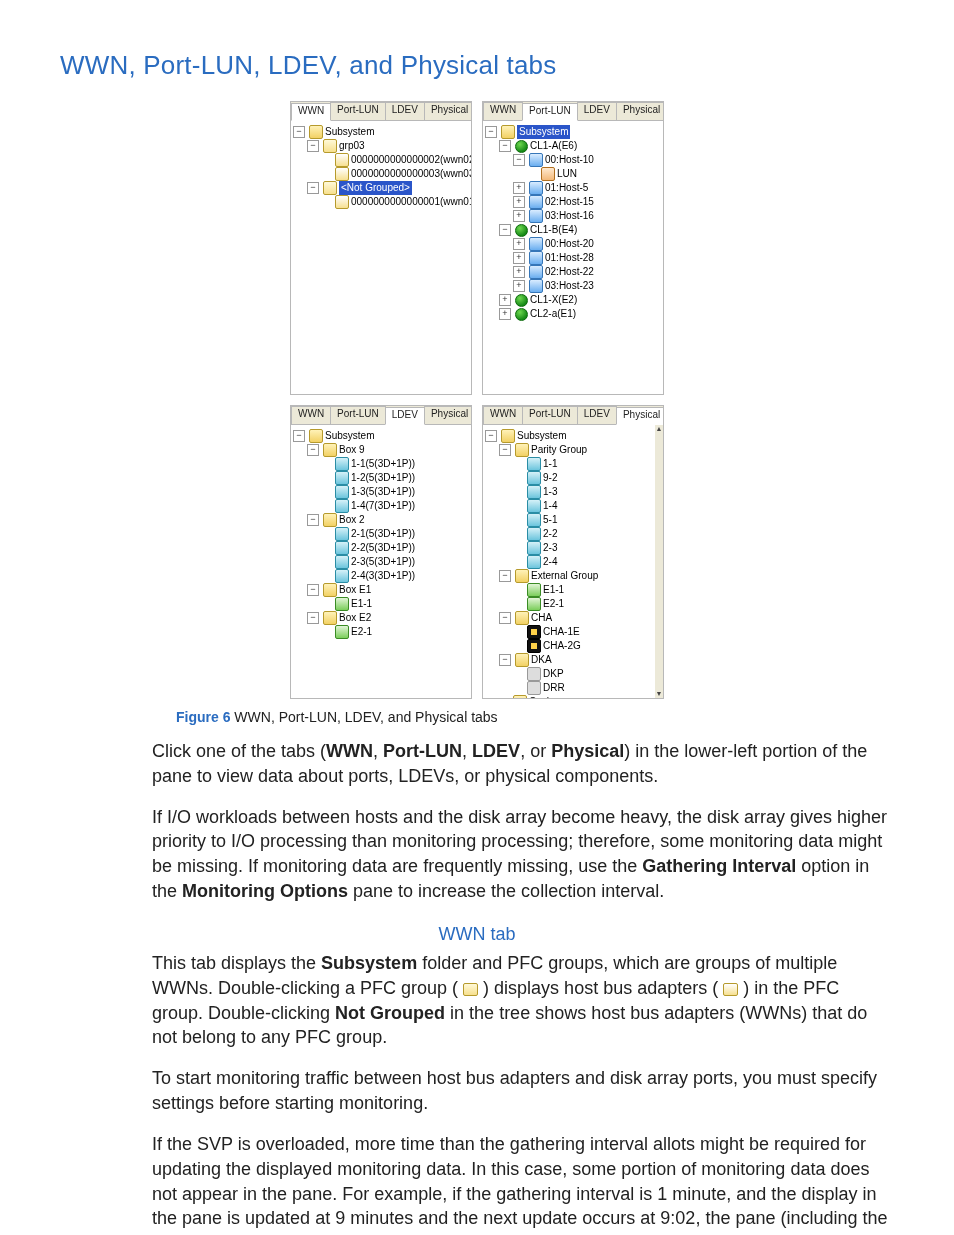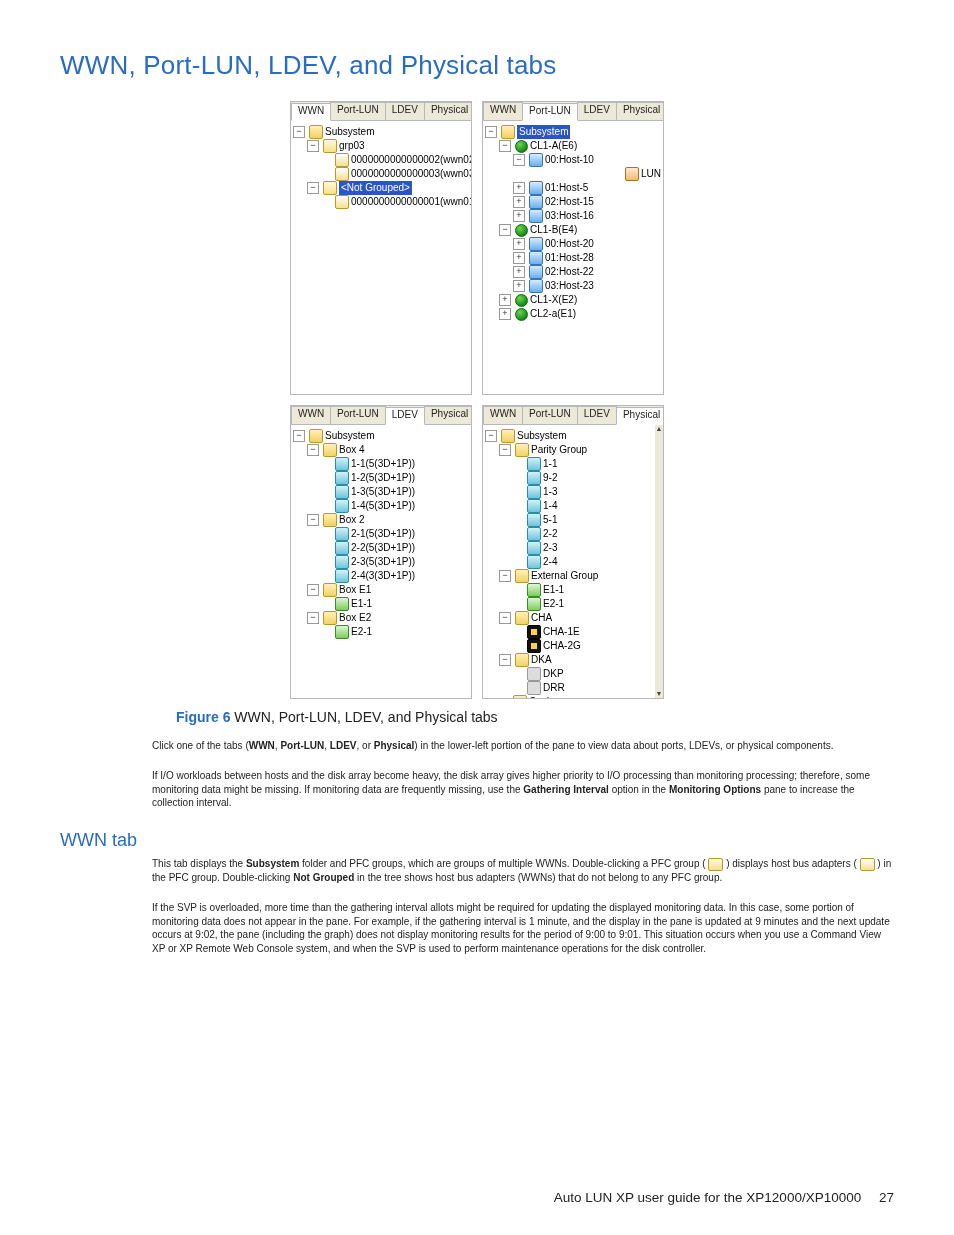--- a/index.html
+++ b/index.html
@@ -24,20 +24,21 @@
     font-size: 26px;
     margin: 0 0 20px 0;
     letter-spacing: 0.2px;
   }
   h2 {
     font-family: Arial, Helvetica, sans-serif;
     font-weight: 400;
     color: #2a6cc0;
     font-size: 18px;
     margin: 20px 0 6px 0;
+    text-align: center;
   }
   .fig-row {
     display: flex;
     gap: 10px;
     justify-content: center;
     margin-bottom: 10px;
   }
   .pane {
     width: 182px;
     height: 294px;
@@ -163,21 +164,21 @@
     background: #ddd;
     border: 1px solid #999;
   }
   .sel {
     background: #2a55c9;
     color: #fff;
     padding: 0 2px;
   }
   .indent-1 { padding-left: 14px; }
   .indent-2 { padding-left: 28px; }
-  .indent-3 { padding-left: 42px; justify-content: flex-end; }
+  .indent-3 { padding-left: 42px; }
   .scroll-stub {
     position: absolute;
     right: 0;
     top: 18px;
     bottom: 0;
     width: 8px;
     background: #ece9d8;
   }
   .scroll-stub .up, .scroll-stub .down {
     height: 9px;
@@ -190,21 +191,21 @@
     margin: 6px 0 14px 92px;
     font-size: 14px;
     padding-left: 24px;
   }
   .caption .fig-label {
     color: #2a6cc0;
     font-weight: 700;
   }
   .body-text {
     margin: 0 0 16px 92px;
-    font-size: 10px;
+    font-size: 18px;
     line-height: 1.38;
     color: #222;
   }
   .body-text b {
     font-weight: 700;
   }
   .inline-icon {
     display: inline-block;
     width: 13px;
     height: 11px;
@@ -365,41 +366,41 @@
       </div>
       <div class="tree">
         <div class="node">
             <span class="hit">−</span>
             <span class="ico ico-folder"></span> 
             <span>Subsystem</span>
           </div>
         <div class="node indent-1">
             <span class="hit">−</span>
             <span class="ico ico-folder"></span> 
-            <span>Box 4</span>
+            <span>Box 9</span>
           </div>
         <div class="node indent-2">
             <span class="spacer"></span>
             <span class="ico ico-ldev"></span> 
             <span>1-1(5(3D+1P))</span>
           </div>
         <div class="node indent-2">
             <span class="spacer"></span>
             <span class="ico ico-ldev"></span> 
             <span>1-2(5(3D+1P))</span>
           </div>
         <div class="node indent-2">
             <span class="spacer"></span>
             <span class="ico ico-ldev"></span> 
             <span>1-3(5(3D+1P))</span>
           </div>
         <div class="node indent-2">
             <span class="spacer"></span>
             <span class="ico ico-ldev"></span> 
-            <span>1-4(5(3D+1P))</span>
+            <span>1-4(7(3D+1P))</span>
           </div>
         <div class="node indent-1">
             <span class="hit">−</span>
             <span class="ico ico-folder"></span> 
             <span>Box 2</span>
           </div>
         <div class="node indent-2">
             <span class="spacer"></span>
             <span class="ico ico-ldev"></span> 
             <span>2-1(5(3D+1P))</span>
@@ -574,20 +575,21 @@
   <p class="body-text">
     <span>If I/O workloads between hosts and the disk array become heavy, the disk array gives higher priority to I/O processing than monitoring processing; therefore, some monitoring data might be missing. If monitoring data are frequently missing, use the </span><b>Gathering Interval</b><span> option in the </span><b>Monitoring Options</b><span> pane to increase the collection interval.</span>
   </p>
 
   <h2>WWN tab</h2>
 
   <p class="body-text">
     <span>This tab displays the </span><b>Subsystem</b><span> folder and PFC groups, which are groups of multiple WWNs. Double-clicking a PFC group ( </span><span class="inline-icon ico ico-folder-open"></span><span> ) displays host bus adapters ( </span><span class="inline-icon ico ico-monitor"></span><span> ) in the PFC group. Double-clicking </span><b>Not Grouped</b><span> in the tree shows host bus adapters (WWNs) that do not belong to any PFC group.</span>
   </p>
 
+  <p class="body-text">To start monitoring traffic between host bus adapters and disk array ports, you must specify settings before starting monitoring.</p>
 
   <p class="body-text">If the SVP is overloaded, more time than the gathering interval allots might be required for updating the displayed monitoring data. In this case, some portion of monitoring data does not appear in the pane. For example, if the gathering interval is 1 minute, and the display in the pane is updated at 9 minutes and the next update occurs at 9:02, the pane (including the graph) does not display monitoring results for the period of 9:00 to 9:01. This situation occurs when you use a Command View XP or XP Remote Web Console system, and when the SVP is used to perform maintenance operations for the disk controller.</p>
 
   <div class="footer">
     <span>Auto LUN XP user guide for the XP12000/XP10000</span>
     <span class="pg">27</span>
   </div>
 
 </div>
 

